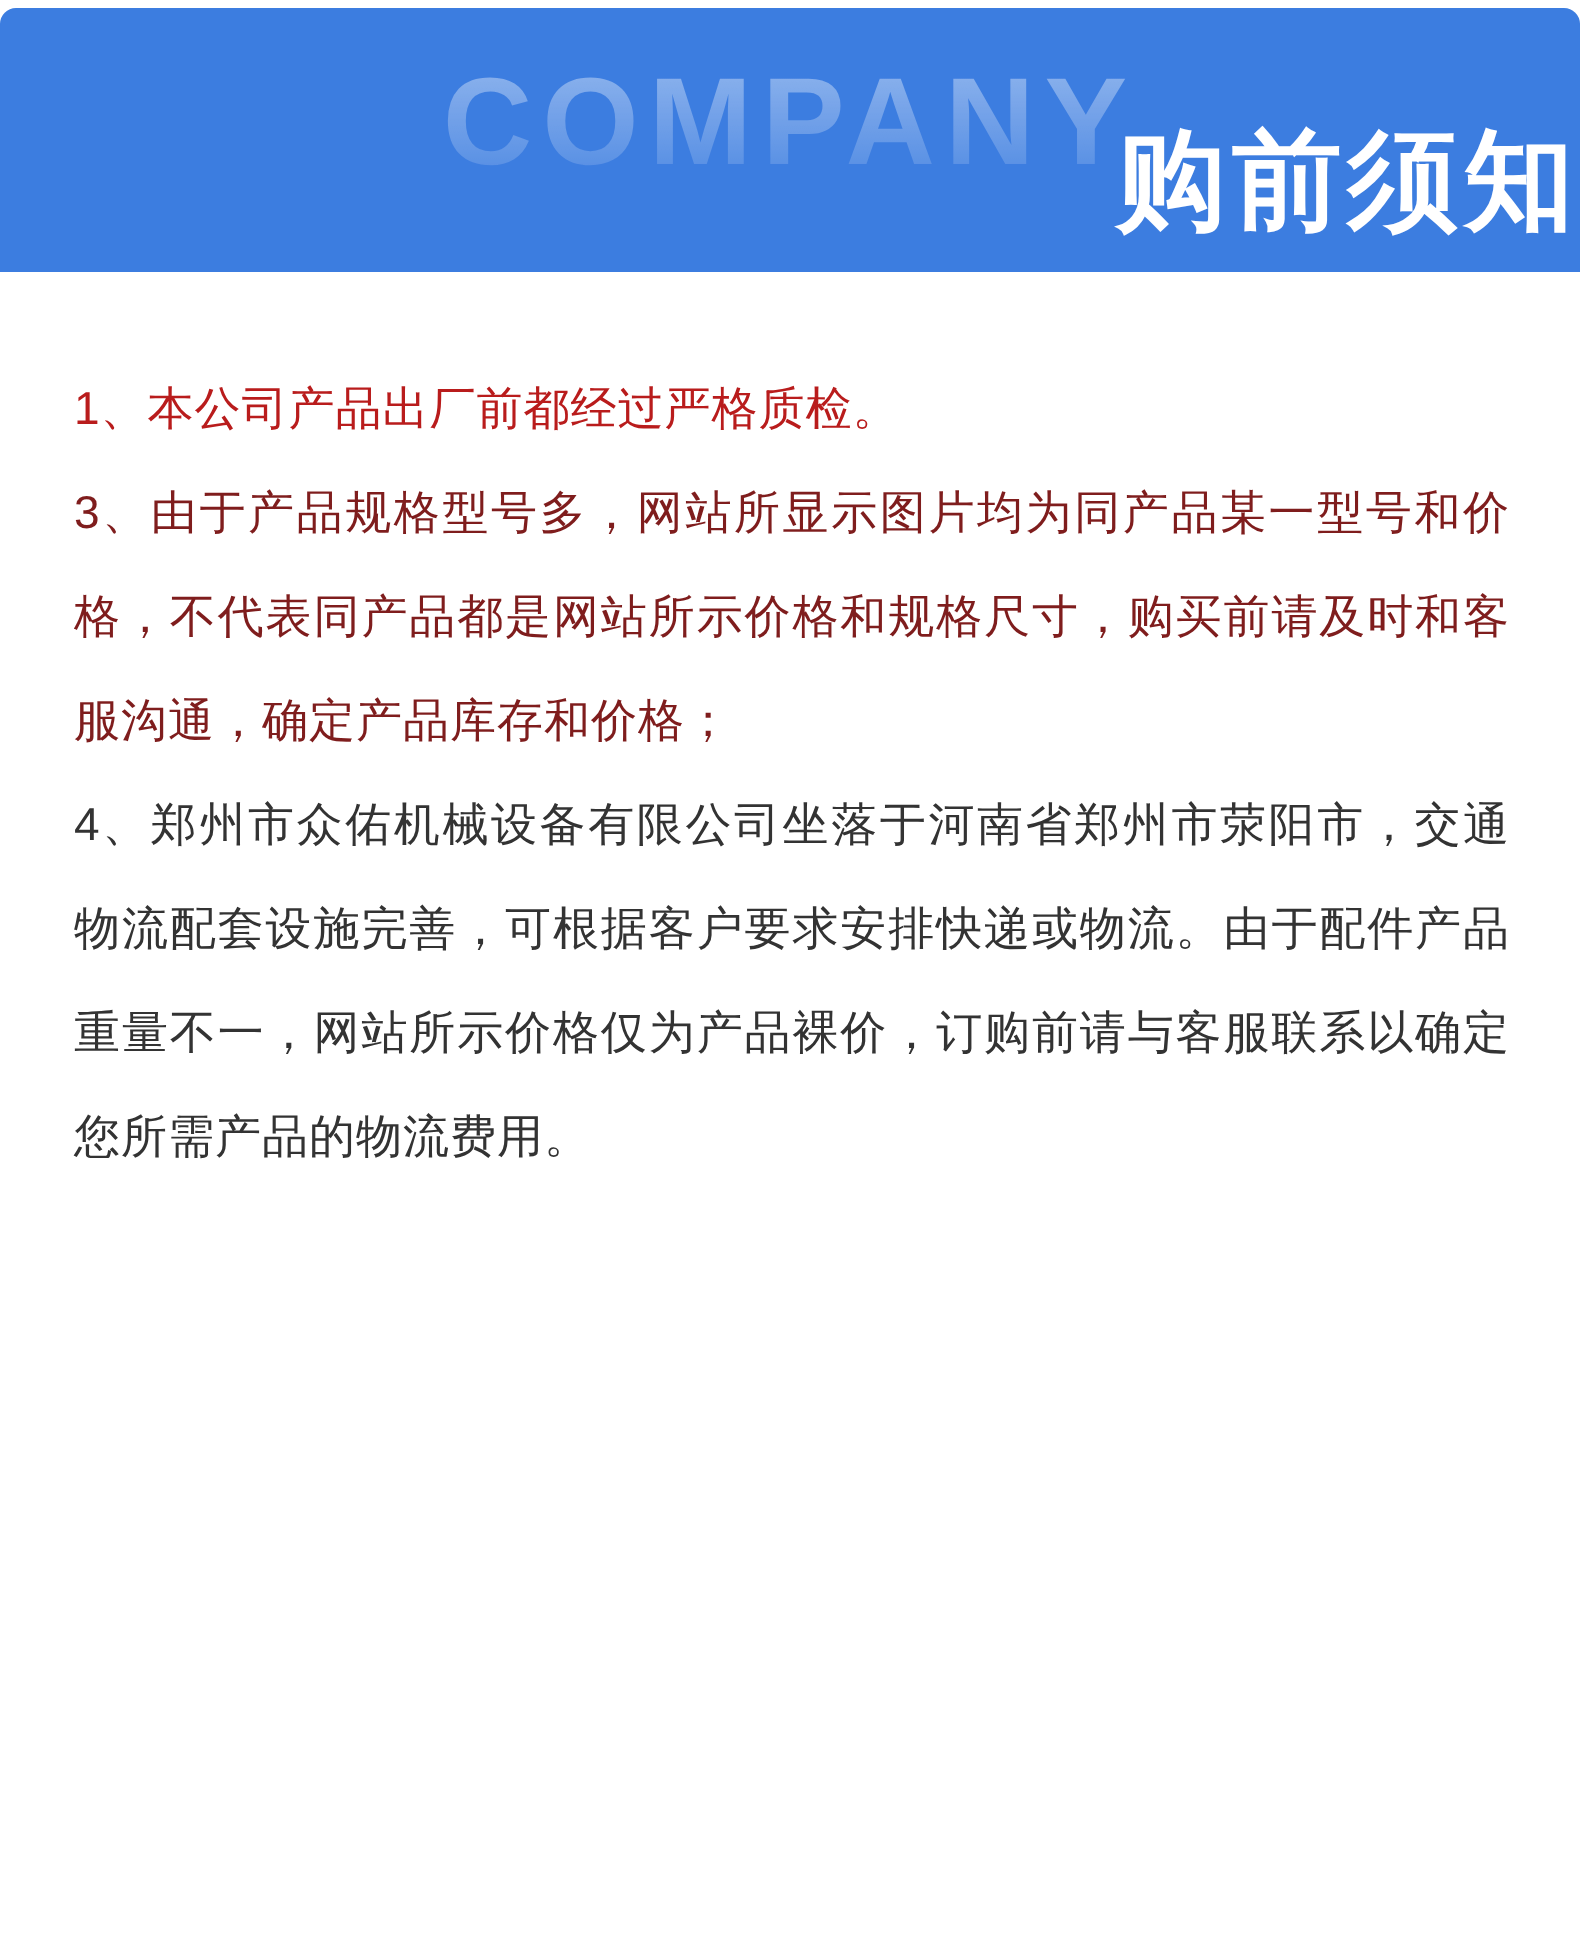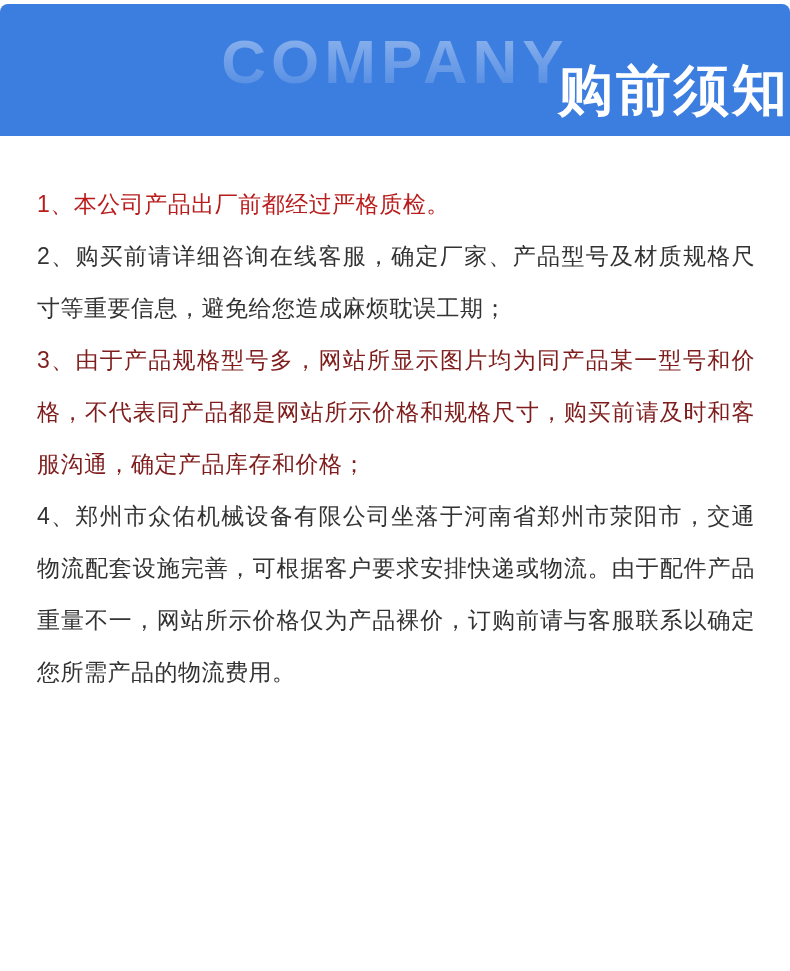--- a/index.html
+++ b/index.html
@@ -65,16 +65,15 @@
 </head>
 <body>
 
 <div class="banner" style="background: rgb(60, 125, 224);">
   <div class="watermark">COMPANY</div>
   <h1 class="title">购前须知</h1>
 </div>
 
 <div class="notice-body">
   <p style="color: #b91c1c;">1、本公司产品出厂前都经过严格质检。</p>
-  <p style="color: rgb(51, 51, 51);">2、购买前请详细咨询在线客服，确定厂家、产品型号及材质规格尺寸等重要信息，避免给您造成麻烦耽误工期；</p>
   <p style="color: #7f1d1d;">3、由于产品规格型号多，网站所显示图片均为同产品某一型号和价格，不代表同产品都是网站所示价格和规格尺寸，购买前请及时和客服沟通，确定产品库存和价格；</p>
   <p style="color: rgb(51, 51, 51);">4、郑州市众佑机械设备有限公司坐落于河南省郑州市荥阳市，交通物流配套设施完善，可根据客户要求安排快递或物流。由于配件产品重量不一，网站所示价格仅为产品裸价，订购前请与客服联系以确定您所需产品的物流费用。</p>
 </div>
 
 </body></html>

